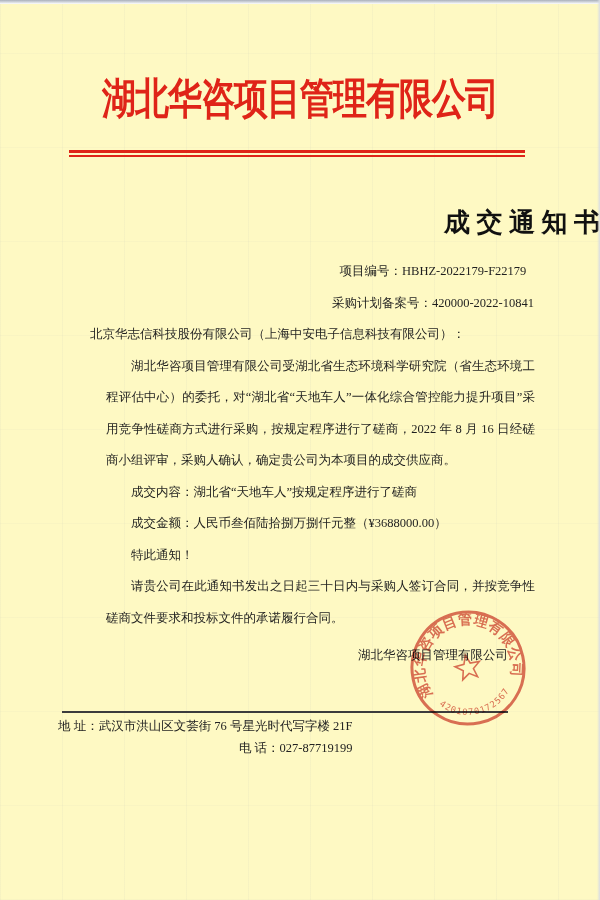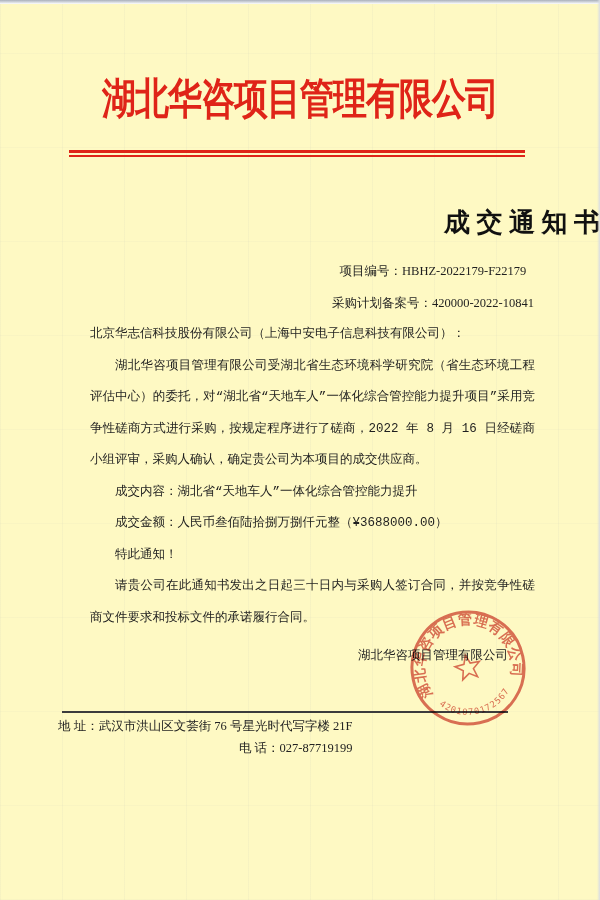--- a/index.html
+++ b/index.html
@@ -47,22 +47,22 @@
   .meta-block{
     position:absolute;right:66px;top:256px;
     text-align:center;font-size:12.5px;line-height:31.5px;color:#1f1f1f;
     white-space:nowrap;
   }
   .body-block{
     position:absolute;left:90px;top:319px;width:445px;
     font-size:12.5px;line-height:31.5px;
     text-align:justify;color:#1f1f1f;
   }
-  .body-block p{margin:0;font-family:Liberation Mono, monospace;}
-  .body-block p.indent{text-indent:2em;}
+  .body-block p{margin:0;}
+  .body-block p.indent{text-indent:2em;margin-left:16px;}
   .signature-block{
     position:absolute;right:92px;top:640px;
     text-align:right;font-size:12.5px;line-height:31px;
     white-space:nowrap;z-index:2;
   }
   .signature-date{padding-right:7px;}
   .footer-divider{
     position:absolute;left:62px;top:711px;width:446px;height:0;
     border-top:2px solid #3c3c3c;z-index:1;
   }
@@ -93,21 +93,21 @@
   <div class="doc-title">成 交 通 知 书</div>
 
   <div class="meta-block">
     <div><span>项目编号：</span><span>HBHZ-2022179-F22179</span></div>
     <div><span>采购计划备案号：</span><span>420000-2022-10841</span></div>
   </div>
 
   <div class="body-block">
     <p>北京华志信科技股份有限公司（上海中安电子信息科技有限公司）：</p>
     <p class="indent">湖北华咨项目管理有限公司受湖北省生态环境科学研究院（省生态环境工程评估中心）的委托，对“湖北省“天地车人”一体化综合管控能力提升项目”采用竞争性磋商方式进行采购，按规定程序进行了磋商，2022 年 8 月 16 日经磋商小组评审，采购人确认，确定贵公司为本项目的成交供应商。</p>
-    <p class="indent">成交内容：湖北省“天地车人”一体化综合管控能力提升</p>
+    <p class="indent">成交内容：湖北省“天地车人”按规定程序进行了磋商</p>
     <p class="indent">成交金额：人民币叁佰陆拾捌万捌仟元整（¥3688000.00）</p>
     <p class="indent">特此通知！</p>
     <p class="indent">请贵公司在此通知书发出之日起三十日内与采购人签订合同，并按竞争性磋商文件要求和投标文件的承诺履行合同。</p>
   </div>
 
   <div class="signature-block">
     <div>湖北华咨项目管理有限公司</div>
   </div>
 
   <svg class="company-seal" viewBox="0 0 120 120" xmlns="http://www.w3.org/2000/svg" aria-hidden="true">

